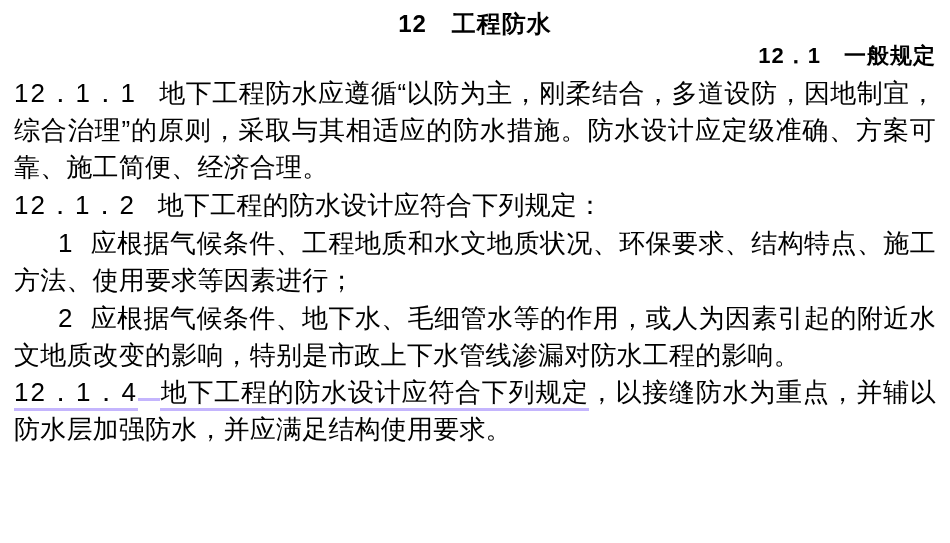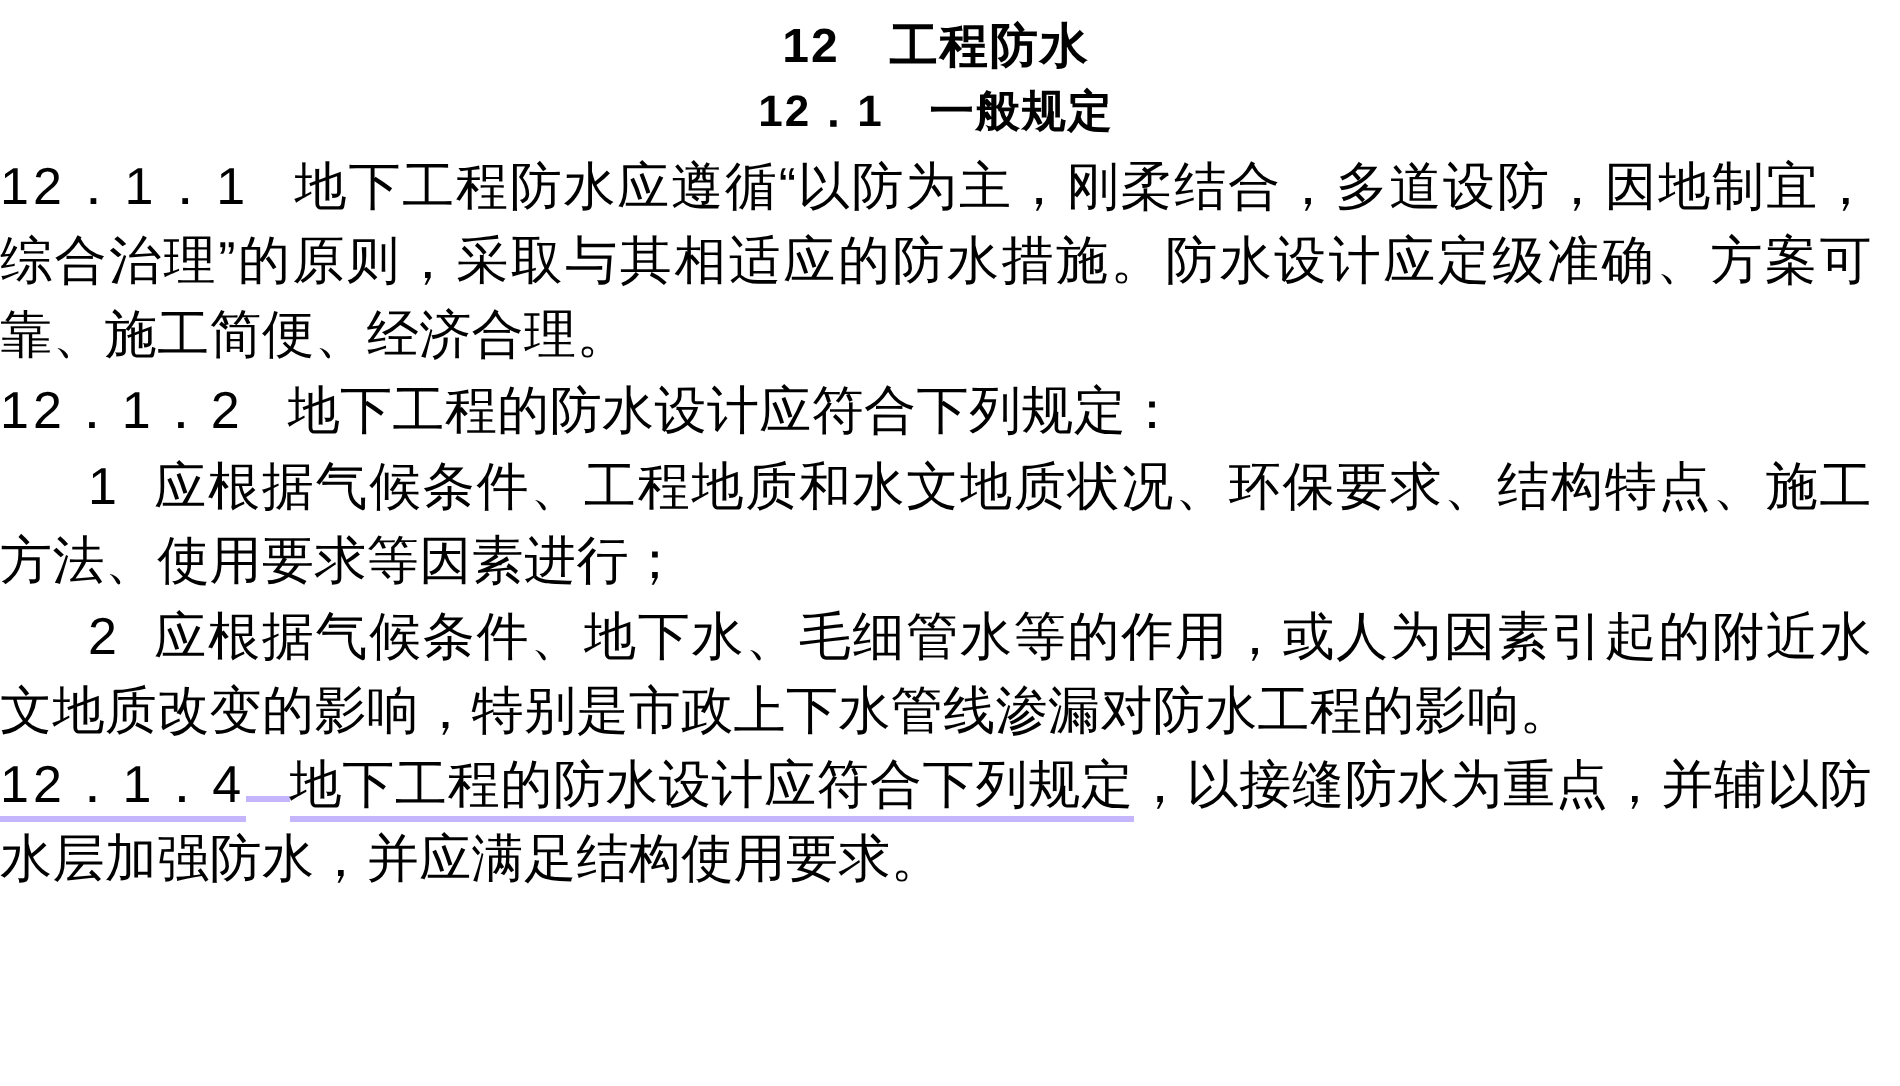--- a/index.html
+++ b/index.html
@@ -12,32 +12,32 @@
     height: 543px;
     font-family: "Liberation Sans", sans-serif;
     color: #000000;
     overflow: hidden;
   }
   .page {
     position: relative;
     width: 950px;
     height: 543px;
     box-sizing: border-box;
-    padding: 6px 14px 0 0;
+    padding: 6px 14px 0 14px;
   }
   .heading-1 {
     text-align: center;
     font-size: 24px;
     font-weight: bold;
     letter-spacing: 1px;
     margin: 4px 0 4px 0;
     line-height: 1.2;
   }
   .heading-2 {
-    text-align: center;
+    text-align: right;
     font-size: 22px;
     font-weight: bold;
     letter-spacing: 1px;
     margin: 2px 0 6px 0;
     line-height: 1.2;
   }
   .para {
     font-size: 26px;
     line-height: 1.42;
     margin: 0 0 1px 0;

